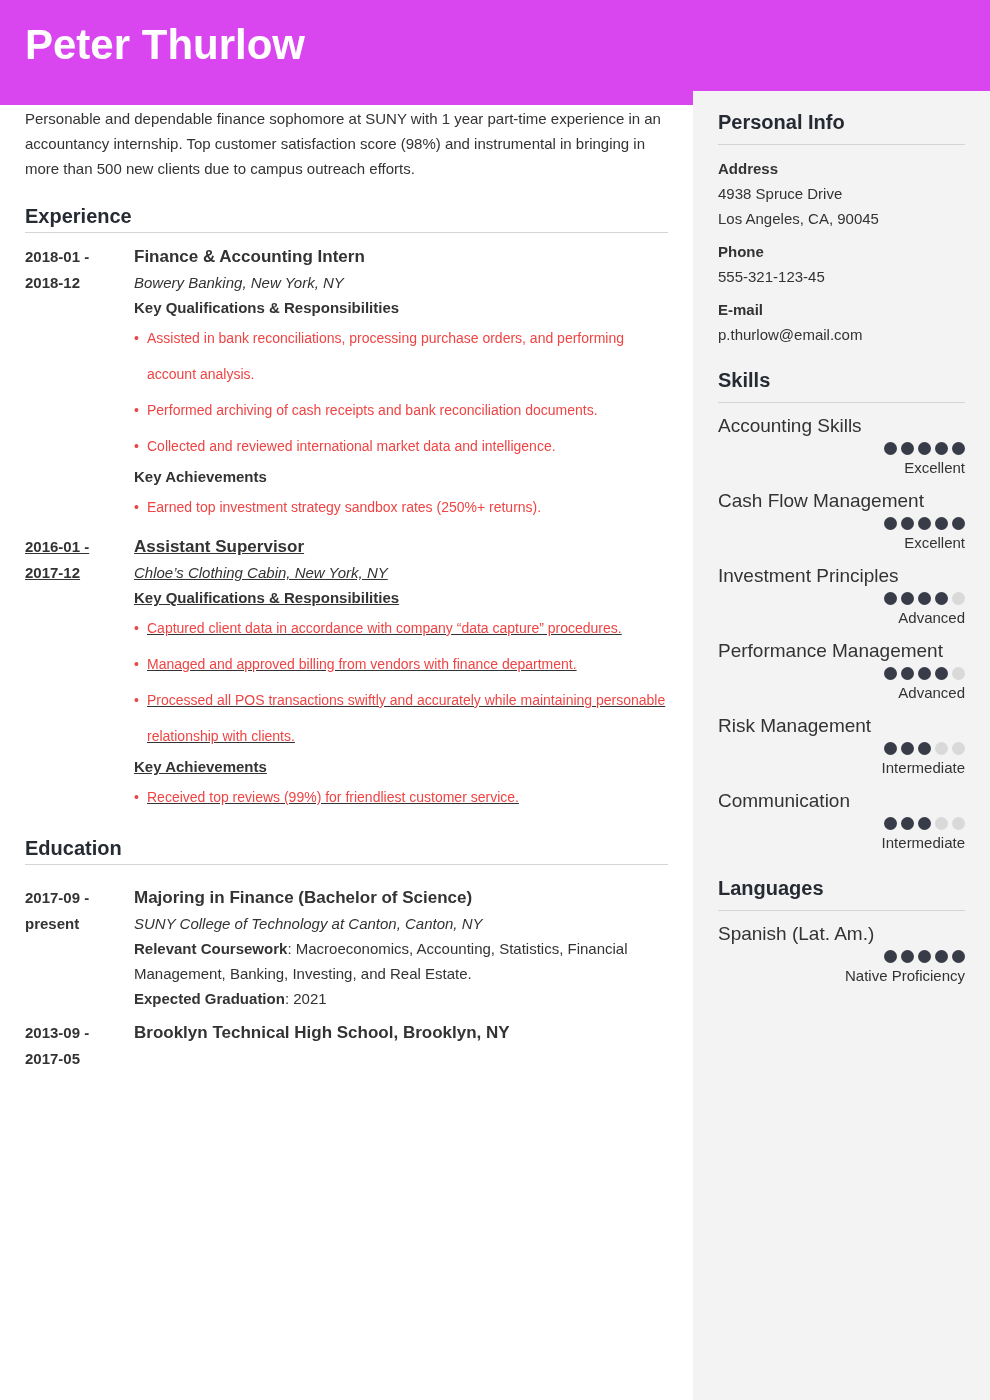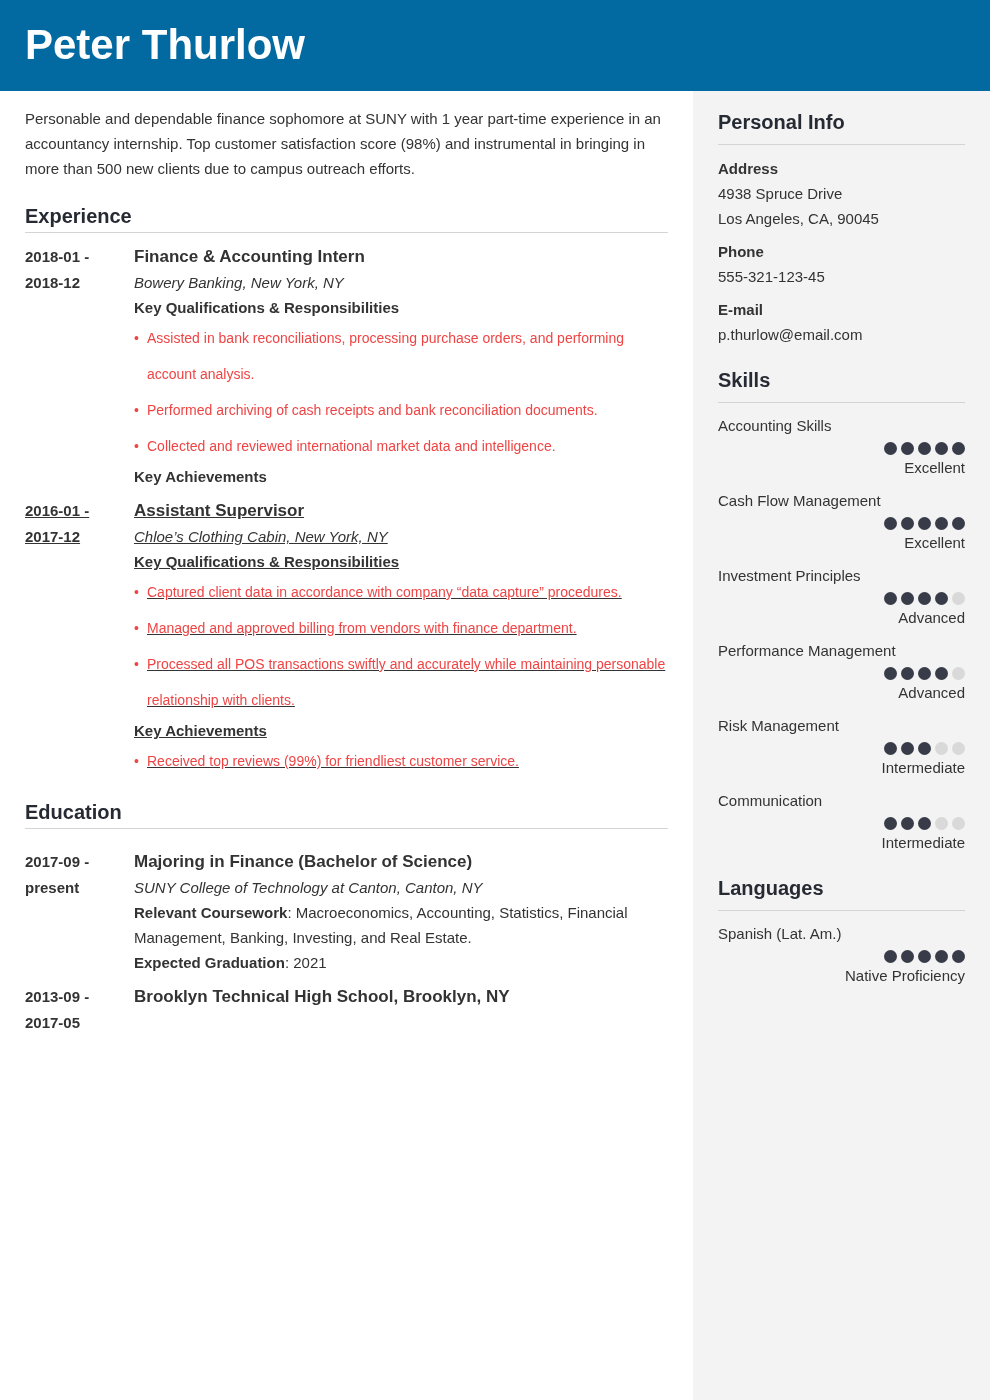--- a/index.html
+++ b/index.html
@@ -1,19 +1,19 @@
 <!DOCTYPE html>
 <html><head>
   <meta charset="utf-8">
   <style>
     * { box-sizing: border-box; margin: 0; padding: 0; }
     html, body { width: 990px; height: 1400px; background: #ffffff; }
     body { font-family: "Liberation Sans", sans-serif; color: #333333; position: relative; overflow: hidden; }
 
-    .header { position: absolute; left: 0; top: 0; width: 990px; height: 91px; background: #0369a1; }
+    .header { position: absolute; left: 0; top: 0; width: 990px; height: 105px; background: #d946ef; }
     .header-name { position: absolute; left: 25px; top: 21px; font-size: 42px; font-weight: bold; color: #ffffff; line-height: 48px; letter-spacing: 0px; }
 
     .sidebar { position: absolute; left: 693px; top: 91px; width: 297px; height: 1309px; background: #f3f3f3; }
 
     .main { position: absolute; left: 25px; top: 106px; width: 643px; }
 
     .summary { font-size: 15px; line-height: 25px; color: #333; }
 
     .section-title { font-size: 20px; font-weight: bold; color: #262a33; line-height: 26px; padding-bottom: 3px; border-bottom: 1px solid #d4d4d4; }
 
@@ -32,21 +32,21 @@
 
     .cert-row { display: flex; font-size: 15px; line-height: 25px; margin-top: 10px; }
     .cert-date { width: 109px; font-weight: bold; }
 
     .side-inner { position: absolute; left: 25px; top: 18px; width: 247px; }
     .side-title { font-size: 20px; font-weight: bold; color: #262a33; line-height: 26px; padding-bottom: 9px; border-bottom: 1px solid #d4d4d4; }
     .side-label { font-size: 15px; font-weight: bold; line-height: 25px; color: #333; margin-top: 10px; }
     .side-value { font-size: 15px; line-height: 25px; color: #333; }
 
     .skill { margin-top: 10px; }
-    .skill-name { font-size: 15px; line-height: 24px; color: #333; }
+    .skill-name { font-size: 19px; line-height: 24px; color: #333; }
     .dots { display: flex; justify-content: flex-end; gap: 4px; height: 13px; margin-top: 4px; }
     .dot { width: 13px; height: 13px; border-radius: 50%; background: #373c48; }
     .dot.off { background: #d9d9d9; }
     .skill-level { text-align: right; font-size: 15px; line-height: 24px; color: #333; margin-top: 1px; }
   </style>
 </head>
 <body>
 
 <div class="header">
   <div class="header-name">Peter Thurlow</div>
@@ -66,20 +66,23 @@
       <div class="entry-body">
         <div class="entry-title">Finance &amp; Accounting Intern</div>
         <div class="entry-sub">Bowery Banking, New York, NY</div>
         <div class="entry-head">Key Qualifications &amp; Responsibilities</div>
         <ul class="bullets">
           <li>Assisted in bank reconciliations, processing purchase orders, and performing account analysis.</li>
           <li>Performed archiving of cash receipts and bank reconciliation documents.</li>
           <li>Collected and reviewed international market data and intelligence.</li>
         </ul>
         <div class="entry-head">Key Achievements</div>
+        <ul class="bullets">
+          <li>Earned top investment strategy sandbox rates (250%+ returns).</li>
+        </ul>
       </div>
     </div>
 
     <div class="entry" style="margin-top:9px;text-decoration:underline;">
       <div class="entry-date">
         <span>2016-01 -</span>
         <span>2017-12</span>
       </div>
       <div class="entry-body">
         <div class="entry-title">Assistant Supervisor</div>

